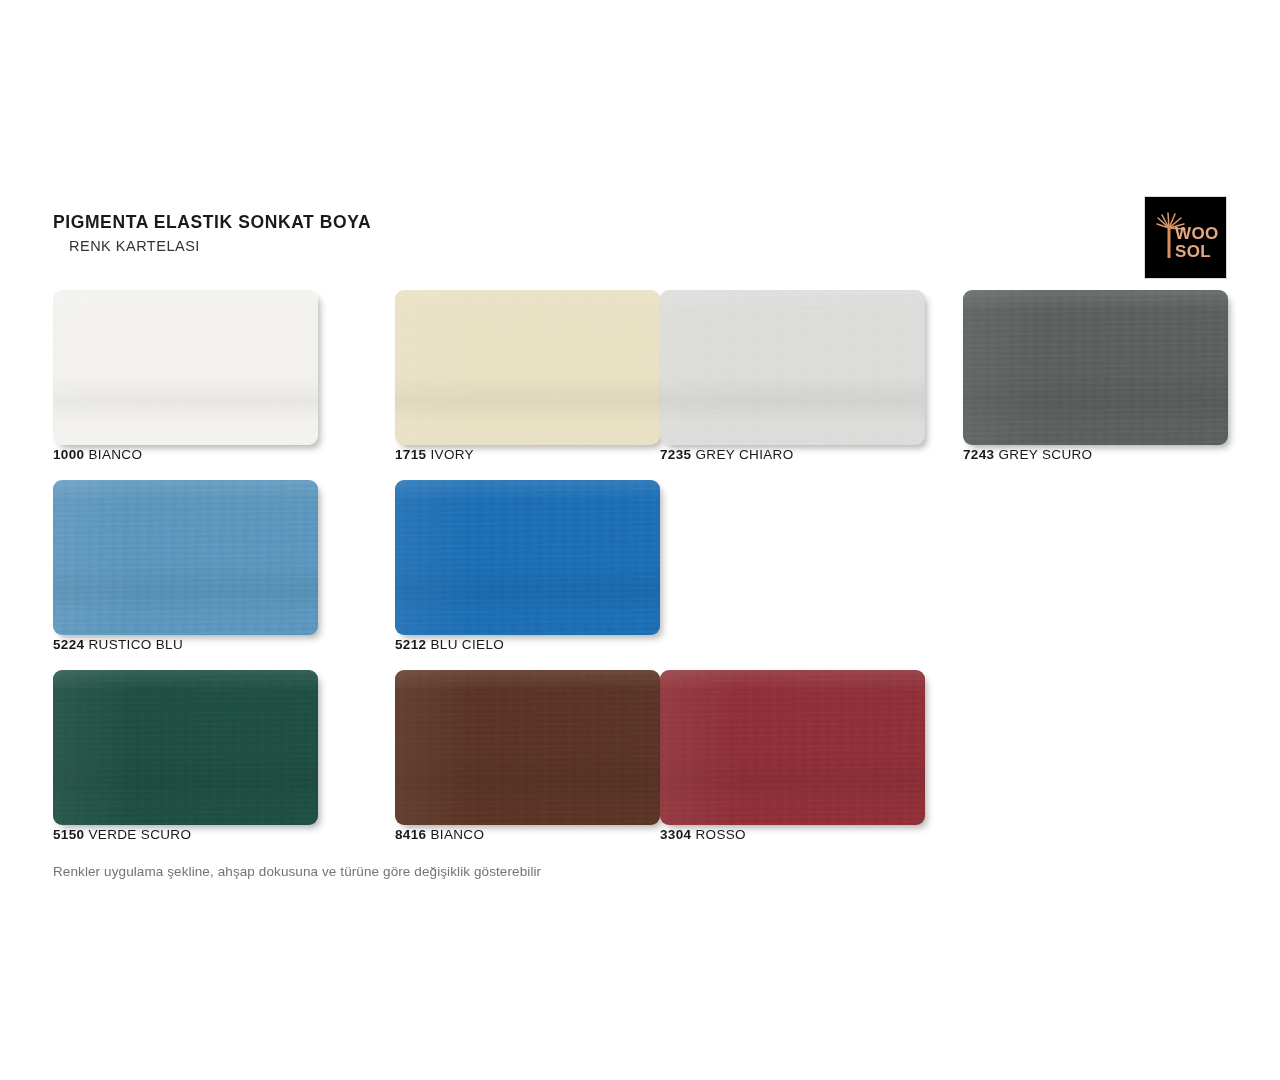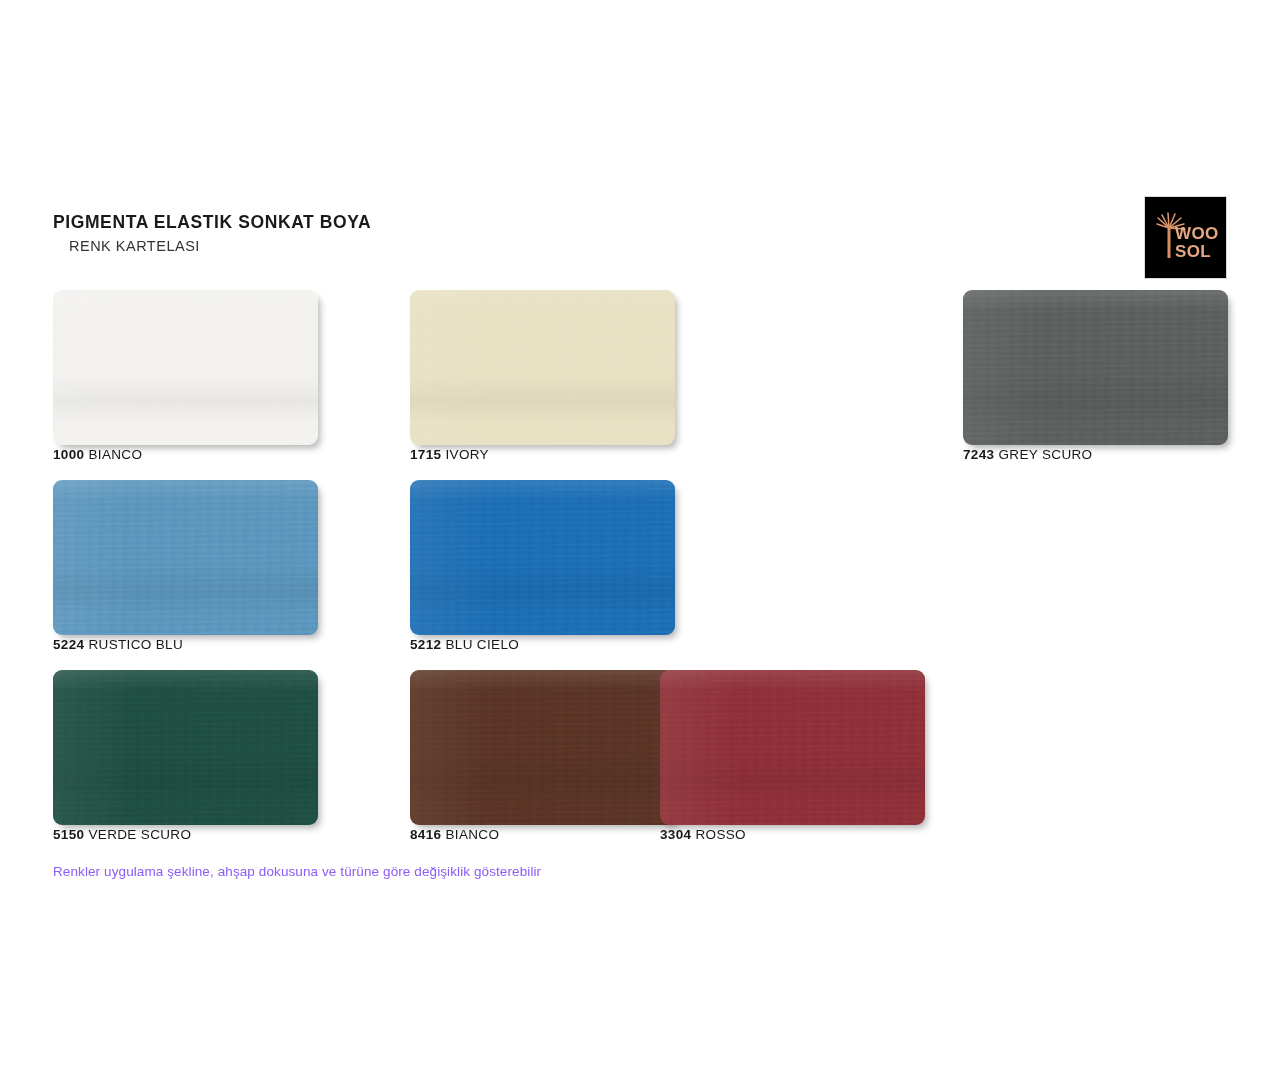--- a/index.html
+++ b/index.html
@@ -83,21 +83,21 @@
   .row {
     position: relative;
     height: 190px;
   }
   .cell {
     position: absolute;
     top: 0;
     width: 265px;
   }
   .cell.c0 { left: 0px; }
-  .cell.c1 { left: 321px; padding-left: 36px; }
+  .cell.c1 { left: 306px; padding-left: 36px; }
   .cell.c2 { left: 607px; }
   .cell.c3 { left: 910px; }
 
   .swatch {
     position: relative;
     width: 265px;
     height: 155px;
     border-radius: 9px;
     box-shadow: 4px 5px 7px -2px rgba(0,0,0,0.30);
     overflow: hidden;
@@ -155,21 +155,21 @@
     margin-left: 4px;
   }
 
   
   .footnote {
     position: absolute;
     left: 53px;
     top: 864px;
     font-size: 13.5px;
     font-weight: normal;
-    color: #8b5cf6;
+    color: #737373;
     letter-spacing: 0.1px;
     white-space: nowrap;
   }
 </style>
 </head>
 <body>
 
 <div class="page">
 
   <div class="header">
@@ -211,20 +211,29 @@
       </div>
       <div class="cell c1">
         <div class="swatch" style="background-color: rgb(233, 225, 195);">
           <div class="grain"></div>
           <div class="streaks"></div>
         </div>
         <div class="label">
           <span class="code">1715</span><span class="name">IVORY</span>
         </div>
       </div>
+      <div class="cell c2">
+        <div class="swatch" style="background-color: rgb(220, 220, 218);">
+          <div class="grain"></div>
+          <div class="streaks"></div>
+        </div>
+        <div class="label">
+          <span class="code">7235</span><span class="name">GREY CHIARO</span>
+        </div>
+      </div>
       <div class="cell c3">
         <div class="swatch" style="background-color: rgb(91, 96, 94);">
           <div class="grain"></div>
           <div class="streaks"></div>
         </div>
         <div class="label">
           <span class="code">7243</span><span class="name">GREY SCURO</span>
         </div>
       </div>
     </div>

